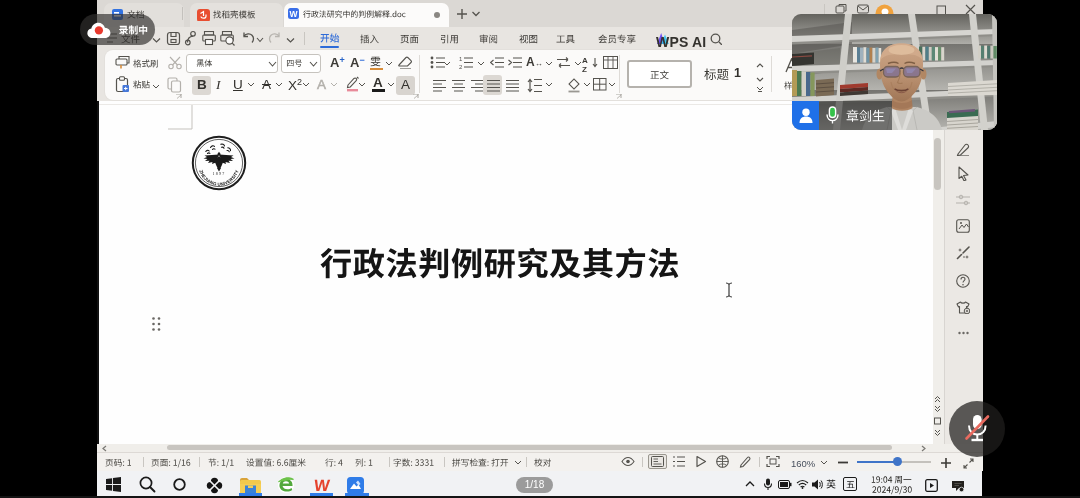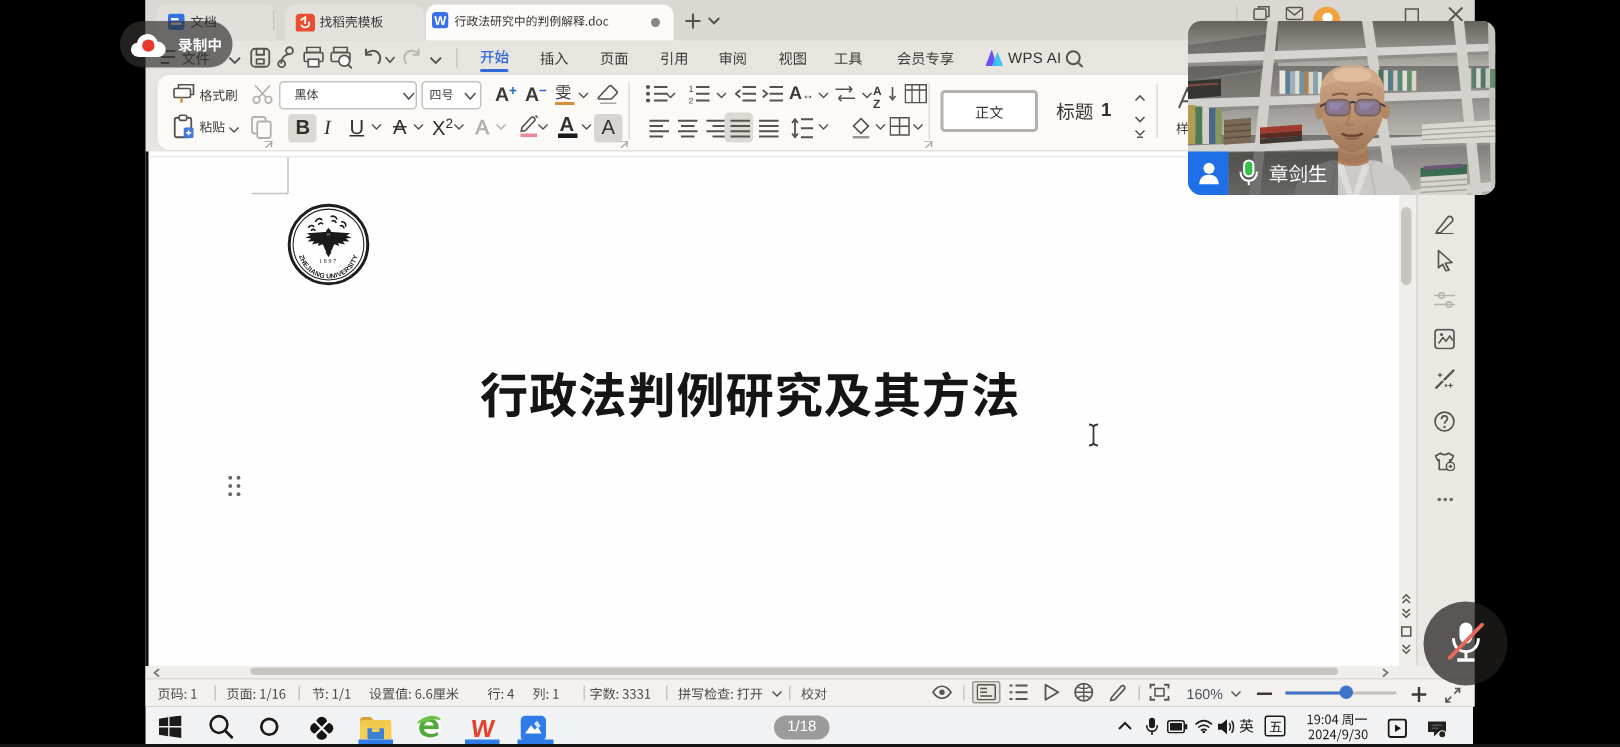--- a/index.html
+++ b/index.html
@@ -139,21 +139,21 @@
 <svg class="ab" style="left:556px;top:33.5px" width="20" height="11" viewBox="0 -8.36 20 10.64">
       <path d="M0.5 -0.7V0.0H9.0V-0.7H5.1V-6.2H8.5V-6.9H1.0V-6.2H4.3V-0.7Z M15.2 -0.8C16.3 -0.3 17.4 0.3 18.1 0.8L18.6 0.2C17.9 -0.2 16.8 -0.8 15.7 -1.3ZM12.6 -1.3C12.0 -0.8 10.8 -0.1 9.9 0.2C10.1 0.4 10.3 0.6 10.4 0.8C11.4 0.4 12.5 -0.2 13.3 -0.8ZM11.5 -7.5V-2.0H10.0V-1.3H18.5V-2.0H17.1V-7.5ZM12.2 -2.0V-2.9H16.4V-2.0ZM12.2 -5.6H16.4V-4.8H12.2ZM12.2 -6.1V-6.9H16.4V-6.1ZM12.2 -4.2H16.4V-3.4H12.2Z" fill="#3c3a36"></path>
     </svg>
 <svg class="ab" style="left:598px;top:33.5px" width="39" height="11" viewBox="0 -8.36 39 10.64">
       <path d="M1.5 0.6C1.9 0.4 2.4 0.4 7.4 -0.0C7.6 0.2 7.8 0.5 8.0 0.8L8.6 0.4C8.2 -0.4 7.3 -1.4 6.4 -2.1L5.8 -1.8C6.2 -1.5 6.6 -1.1 6.9 -0.7L2.6 -0.3C3.3 -1.0 3.9 -1.7 4.5 -2.5H8.7V-3.2H0.8V-2.5H3.6C2.9 -1.7 2.2 -0.9 2.0 -0.7C1.7 -0.4 1.5 -0.2 1.2 -0.2C1.3 0.0 1.5 0.4 1.5 0.6ZM4.8 -8.0C3.9 -6.7 2.3 -5.5 0.4 -4.7C0.6 -4.6 0.8 -4.3 0.9 -4.1C1.5 -4.4 2.0 -4.6 2.5 -4.9V-4.4H7.0V-5.0H2.6C3.4 -5.6 4.2 -6.2 4.8 -6.8C5.3 -6.2 6.1 -5.6 7.0 -5.0C7.6 -4.7 8.1 -4.4 8.6 -4.2C8.8 -4.4 9.0 -4.7 9.1 -4.8C7.6 -5.4 6.1 -6.4 5.2 -7.3L5.5 -7.7Z M12.0 -6.9H16.5V-5.9H12.0ZM11.3 -7.6V-5.2H17.3V-7.6ZM13.8 -3.1V-2.2C13.8 -1.5 13.6 -0.5 10.1 0.2C10.3 0.4 10.5 0.6 10.6 0.8C14.1 0.0 14.6 -1.2 14.6 -2.2V-3.1ZM14.5 -0.6C15.7 -0.2 17.2 0.4 18.0 0.8L18.4 0.2C17.6 -0.2 16.0 -0.8 14.9 -1.1ZM11.0 -4.4V-0.9H11.7V-3.7H16.9V-0.9H17.6V-4.4Z M23.0 -8.0 22.7 -6.9H20.3V-6.2H22.5L22.2 -5.1H19.5V-4.4H22.0C21.7 -3.8 21.5 -3.2 21.3 -2.7H25.8C25.2 -2.1 24.5 -1.5 23.9 -0.9C23.2 -1.1 22.5 -1.4 21.9 -1.5L21.4 -1.0C22.9 -0.6 24.8 0.2 25.7 0.8L26.2 0.2C25.8 -0.1 25.2 -0.3 24.6 -0.6C25.5 -1.4 26.4 -2.4 27.1 -3.1L26.6 -3.4L26.5 -3.4H22.3L22.7 -4.4H27.8V-5.1H22.9L23.3 -6.2H27.1V-6.9H23.5L23.8 -7.9Z M31.0 -5.4H35.5V-4.5H31.0ZM30.3 -5.9V-4.0H36.3V-5.9ZM35.9 -3.4 35.7 -3.4H29.9V-2.8H34.8C34.2 -2.6 33.5 -2.4 32.9 -2.3L32.9 -1.7H29.0V-1.1H32.9V0.0C32.9 0.1 32.8 0.2 32.6 0.2C32.5 0.2 31.8 0.2 31.2 0.2C31.3 0.4 31.4 0.6 31.4 0.8C32.3 0.8 32.8 0.8 33.2 0.7C33.5 0.6 33.6 0.4 33.6 0.0V-1.1H37.5V-1.7H33.6V-1.9C34.7 -2.2 35.8 -2.6 36.6 -3.0L36.1 -3.5ZM32.6 -7.9C32.7 -7.7 32.8 -7.4 32.9 -7.2H29.1V-6.5H37.4V-7.2H33.7C33.6 -7.4 33.5 -7.8 33.3 -8.0Z" fill="#3c3a36"></path>
     </svg>
 <svg class="ab" style="left:657px;top:33px" width="12" height="11" viewBox="0 0 12 11">
       <path d="M0 11 L4.2 0 L7.6 11 Z" fill="#6f4ff2"></path>
       <path d="M4.2 11 L8 1.6 L11.8 11 Z" fill="#2fc1f2" opacity="0.9"></path>
     </svg>
-<span class="ab" style="left:672px;top:34px;font-size:10px;font-weight:normal;color:#34322e;letter-spacing:0.2px">WPS AI</span>
+<span class="ab" style="left:656px;top:34px;font-size:14px;font-weight:bold;color:#34322e;letter-spacing:0.2px">WPS AI</span>
 <svg class="ab" style="left:710px;top:33px" width="12" height="12" viewBox="0 0 12 12">
       <circle cx="5.5" cy="5.5" r="4.3" stroke="#55534e" stroke-width="1.3" fill="none"></circle>
       <path d="M9 9 L12 12" stroke="#55534e" stroke-width="1.3"></path>
     </svg>
 <svg class="ab" style="left:115px;top:55px" width="16" height="15" viewBox="0 0 16 15">
       <rect x="1" y="4" width="11" height="6" rx="1" stroke="#55534e" stroke-width="1.1" fill="none"></rect>
       <path d="M4 4 V1.5 H14 V8 H12" stroke="#55534e" stroke-width="1.1" fill="none"></path>
       <path d="M6 10 V13.5" stroke="#d88d3a" stroke-width="1.6"></path>
     </svg>
 <svg class="ab" style="left:133px;top:59px" width="26" height="10" viewBox="0 -7.48 26 9.52">

